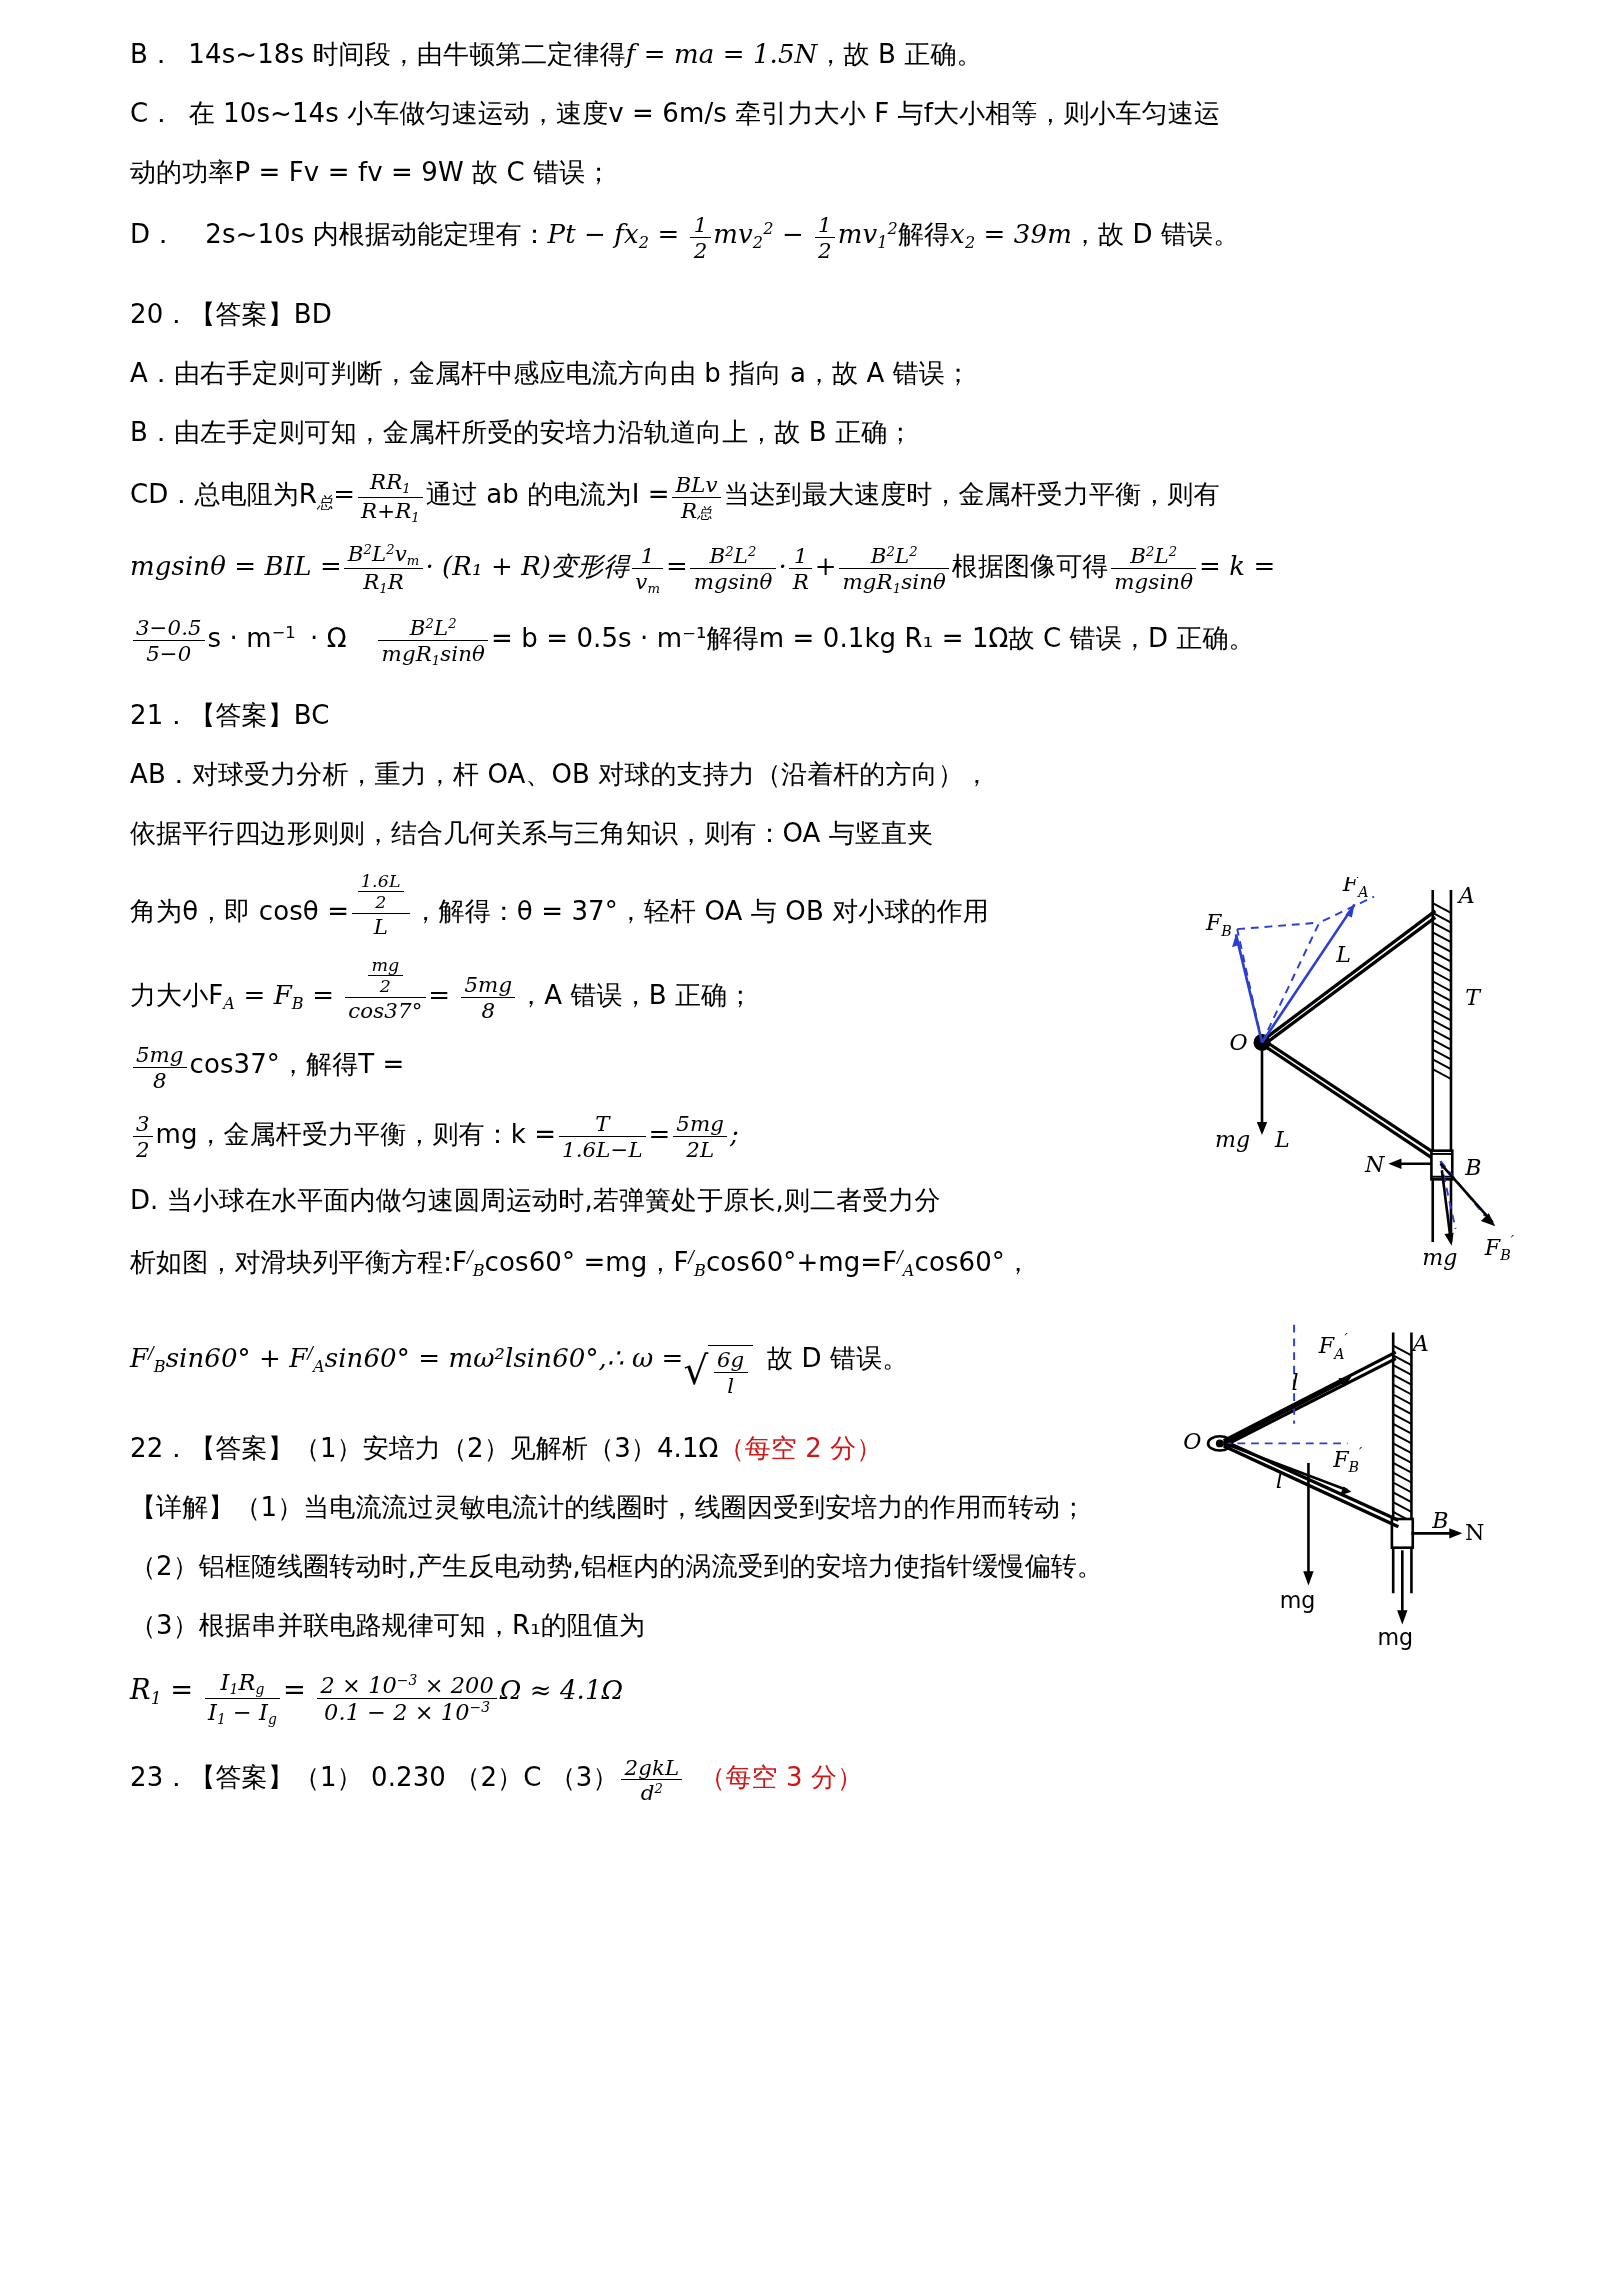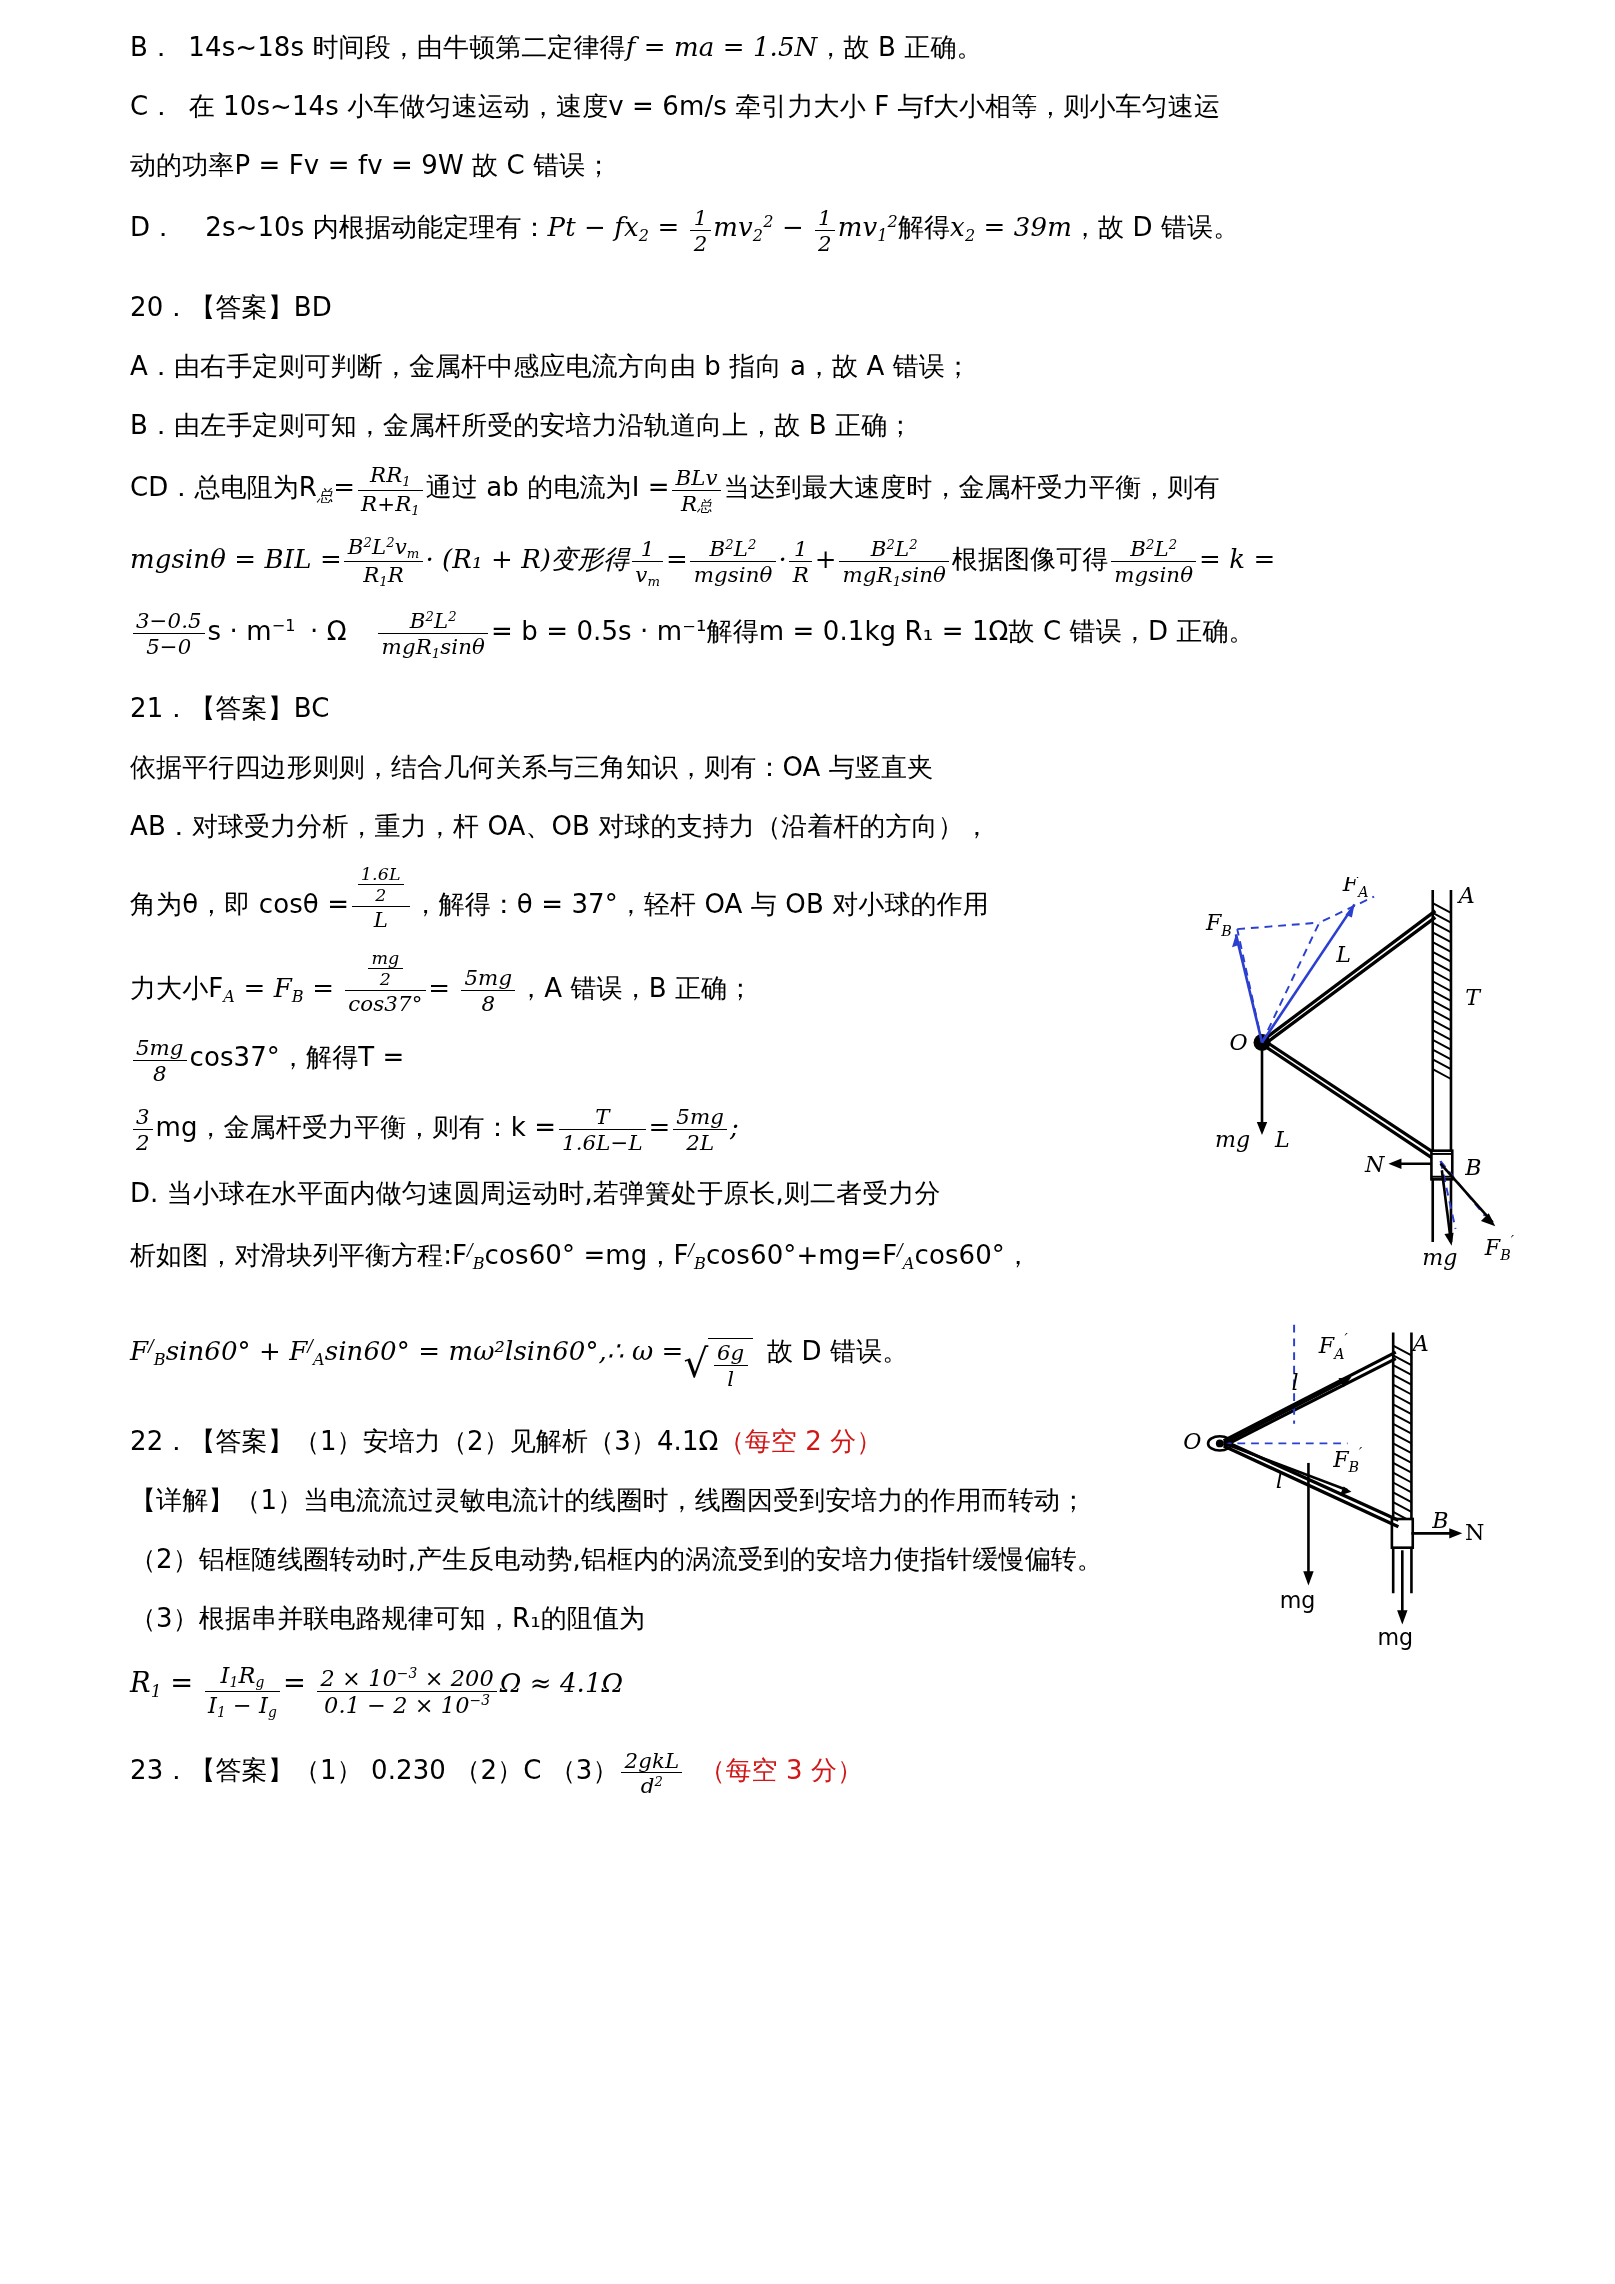--- a/index.html
+++ b/index.html
@@ -6,21 +6,21 @@
   body {
     width: 1616px;
     background: #ffffff;
     font-family: "DejaVu Sans", "Liberation Sans", sans-serif;
     color: #000;
   }
   .page {
     width: 1602px;
     min-height: 2284px;
     box-sizing: border-box;
-    padding: 26px 98px 26px 130px;
+    padding: 33px 98px 26px 130px;
     position: relative;
   }
   .line {
     font-size: 26px;
     line-height: 1.62;
     margin: 0 0 17px 0;
     letter-spacing: 0.1px;
   }
   .tall { line-height: 1.9; }
   .math { font-family: "DejaVu Serif", "Liberation Serif", serif; font-style: italic; }
@@ -84,22 +84,22 @@
   </div>
 
   <div class="line tall">
     <span class="math"><span class="frac"><span class="num">3−0.5</span><span class="den">5−0</span></span></span><span>s · m</span><sup>−1</sup><span class="sp"></span><span>· Ω</span><span class="sp2"></span><span class="math"><span class="frac"><span class="num">B<sup>2</sup>L<sup>2</sup></span><span class="den">mgR<sub>1</sub>sinθ</span></span></span><span>= b = 0.5s · m⁻¹解得m = 0.1kg  R₁ = 1Ω故 C 错误，D 正确。</span>
   </div>
 
   <div class="line" style="margin-top:26px">21．【答案】BC</div>
 
   <div class="blockrow">
     <div class="textcol">
+      <div class="line">AB．对球受力分析，重力，杆 OA、OB 对球的支持力（沿着杆的方向），</div>
       <div class="line">依据平行四边形则则，结合几何关系与三角知识，则有：OA 与竖直夹</div>
-      <div class="line">AB．对球受力分析，重力，杆 OA、OB 对球的支持力（沿着杆的方向），</div>
       <div class="line tall">
         <span>角为θ，即 cosθ =</span><span class="math"><span class="frac"><span class="num"><span class="frac" style="vertical-align:-0.4em"><span class="num">1.6L</span><span class="den">2</span></span></span><span class="den">L</span></span></span><span>，解得：θ = 37°，轻杆 OA 与 OB 对小球的作用</span>
       </div>
       <div class="line tall">
         <span>力大小F</span><span class="math"><sub>A</sub> = F<sub>B</sub> =
         <span class="frac"><span class="num"><span class="frac" style="vertical-align:-0.4em"><span class="num">mg</span><span class="den">2</span></span></span><span class="den">cos37°</span></span>=
         <span class="frac"><span class="num">5mg</span><span class="den">8</span></span></span><span>，A 错误，B 正确；</span>
       </div>
     </div>
   </div>

